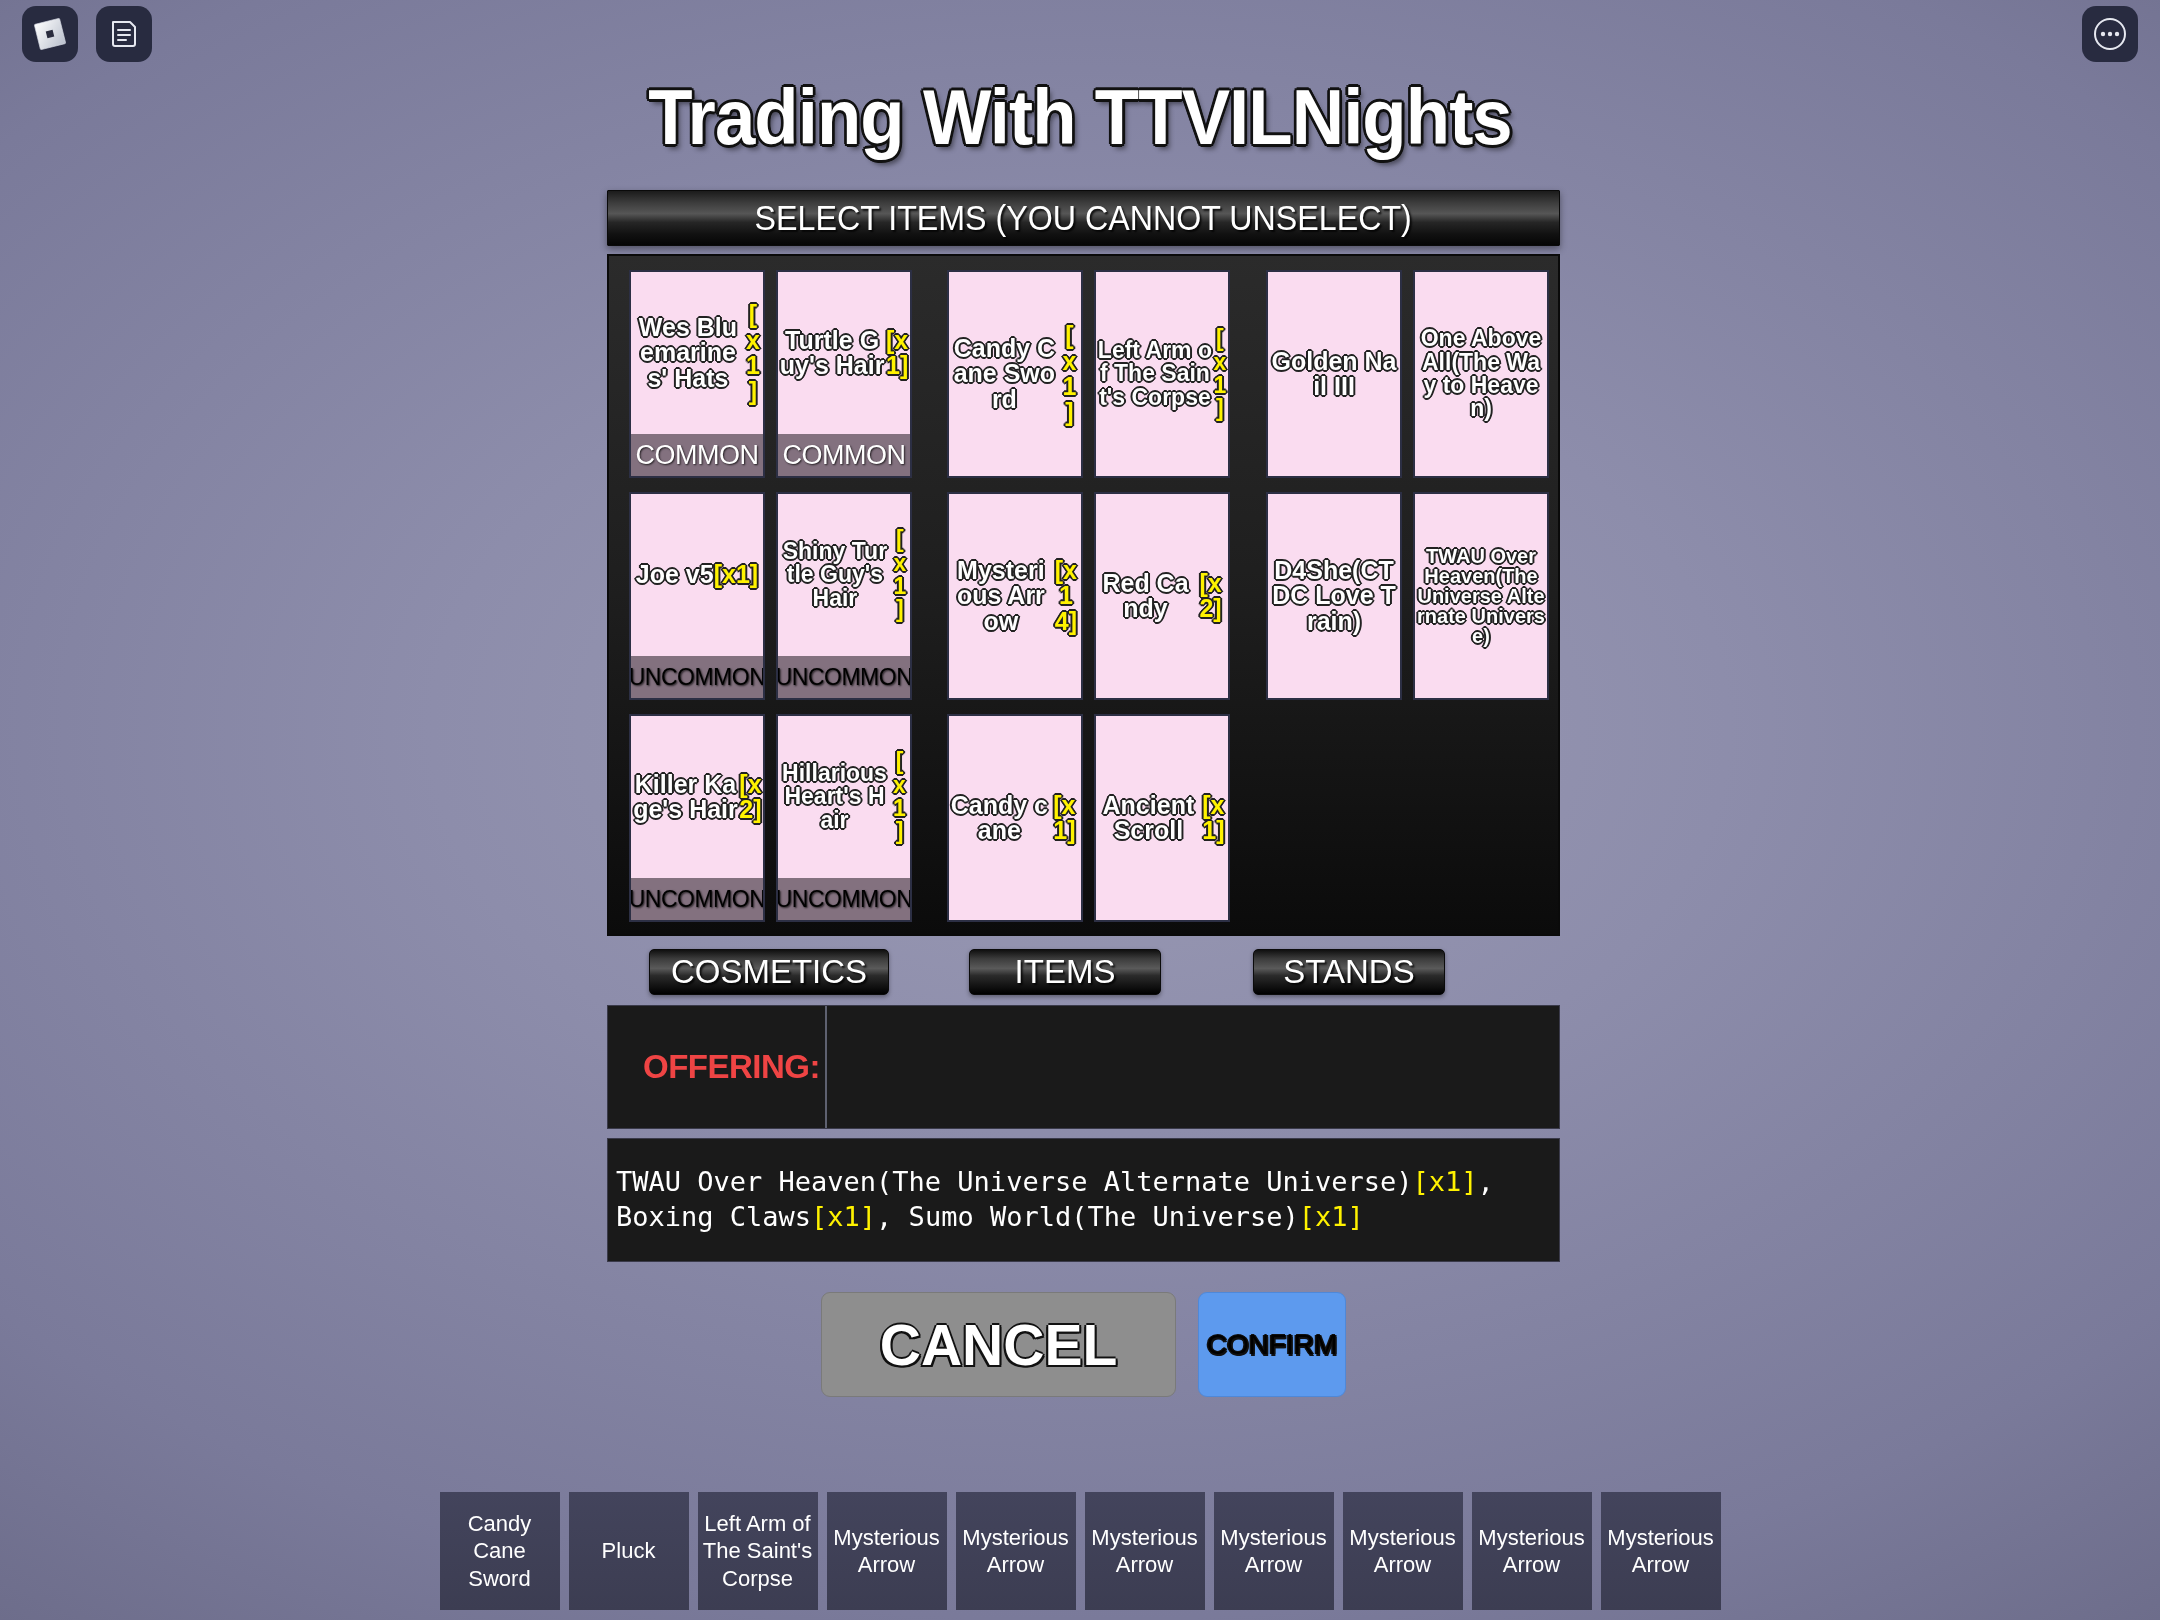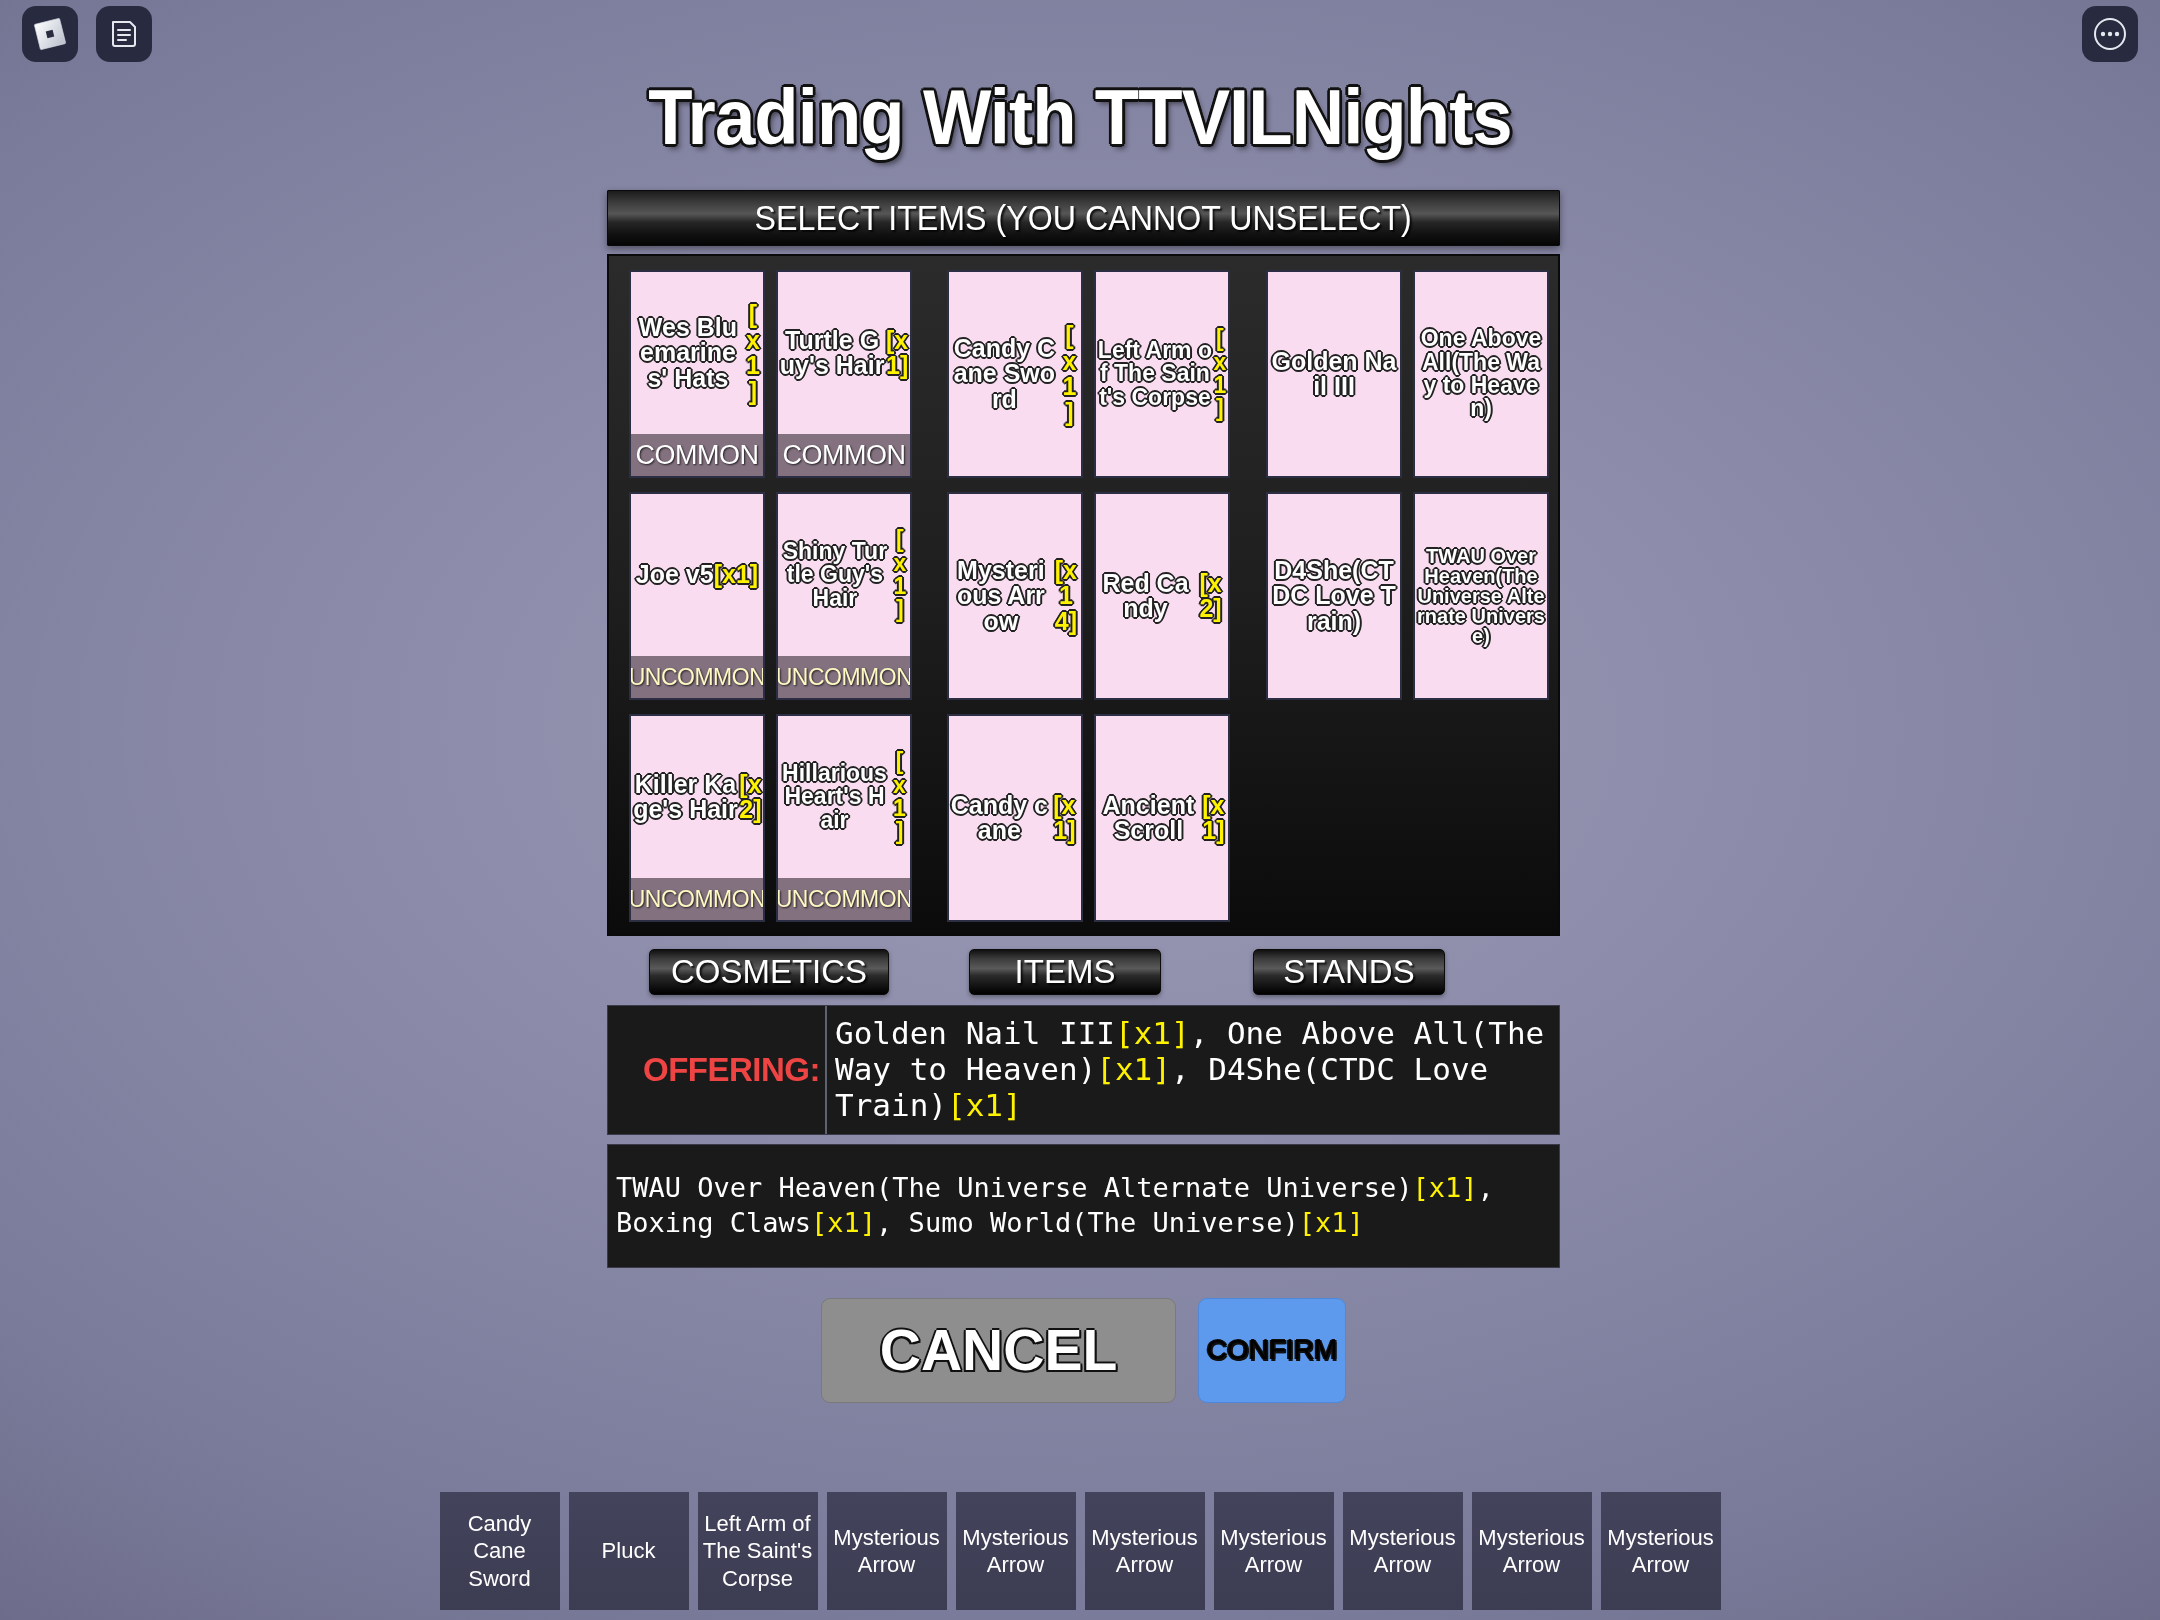--- a/index.html
+++ b/index.html
@@ -165,21 +165,21 @@
     display: flex;
     align-items: center;
     justify-content: center;
     font-size: 27px;
     color: #ffffff;
     font-stretch: condensed;
     transform: none;
     text-shadow: 1px 1px 2px rgba(0,0,0,0.75);
     letter-spacing: -0.5px;
   }
-  .card-rarity.uncommon { font-size: 23px; color: #fef9c3; }
+  .card-rarity.uncommon { font-size: 23px; color: #000000; }
 
   
   .cats {
     margin-top: 12px;
     width: 953px;
     height: 48px;
     display: flex;
     align-items: center;
   }
   .cat-btn {
@@ -474,23 +474,20 @@
     <div class="cat-btn cat-2">
       <span>ITEMS</span>
     </div>
     <div class="cat-btn cat-3">
       <span>STANDS</span>
     </div>
   </div>
 
   <div class="trade-box">
     <div class="trade-label offering">OFFERING:</div>
-    <div class="trade-text" id="offering-text">
-        <div><span>Golden Nail III</span><span class="qty">[x1]</span><span>, One Above All(The Way to Heaven)</span><span class="qty">[x1]</span><span>, D4She(CTDC Love Train)</span><span class="qty">[x1]</span></div>
-      </div>
   </div>
 
   <div class="trade-box">
     <div class="trade-text small" id="receiving-text">
         <div><span>TWAU Over Heaven(The Universe Alternate Universe)</span><span class="qty">[x1]</span><span>, Boxing Claws</span><span class="qty">[x1]</span><span>, Sumo World(The Universe)</span><span class="qty">[x1]</span></div>
       </div>
   </div>
 
   <div class="actions">
     <div class="btn-cancel">

